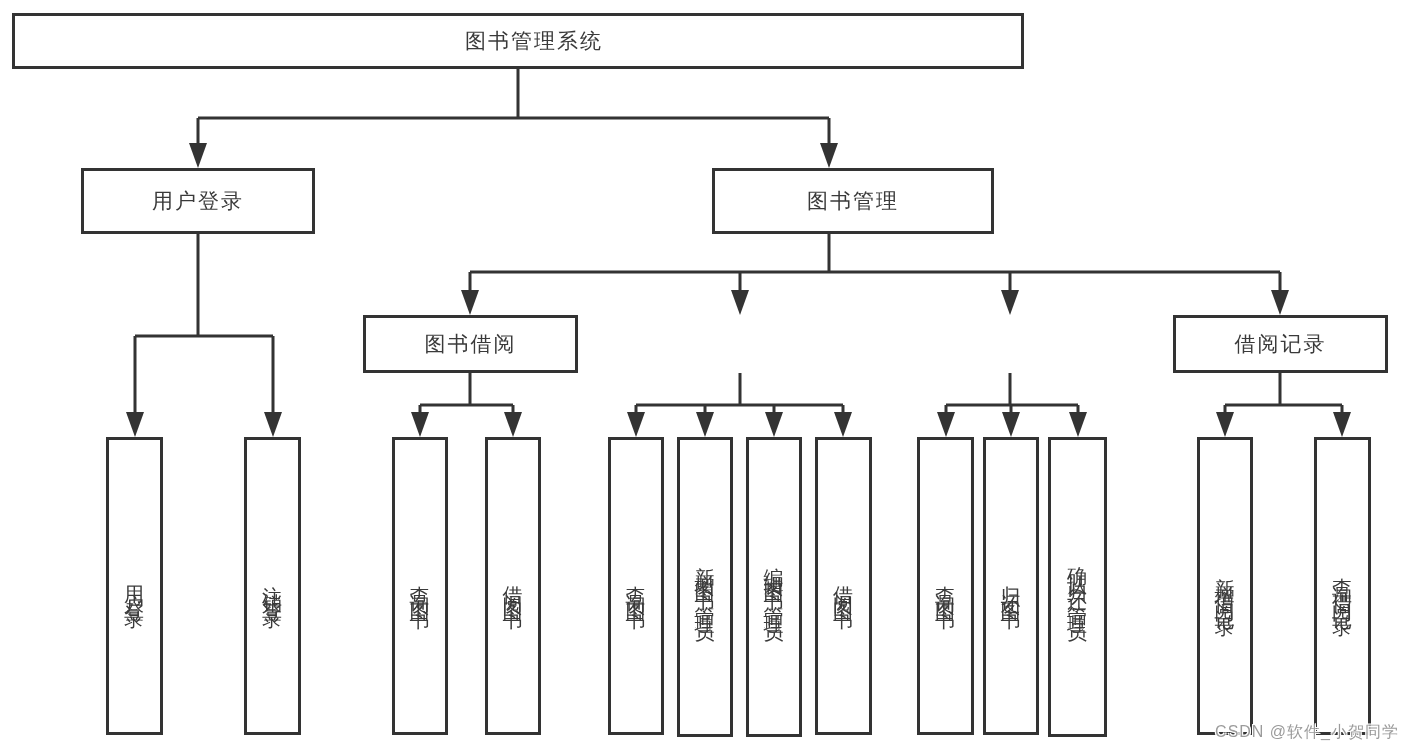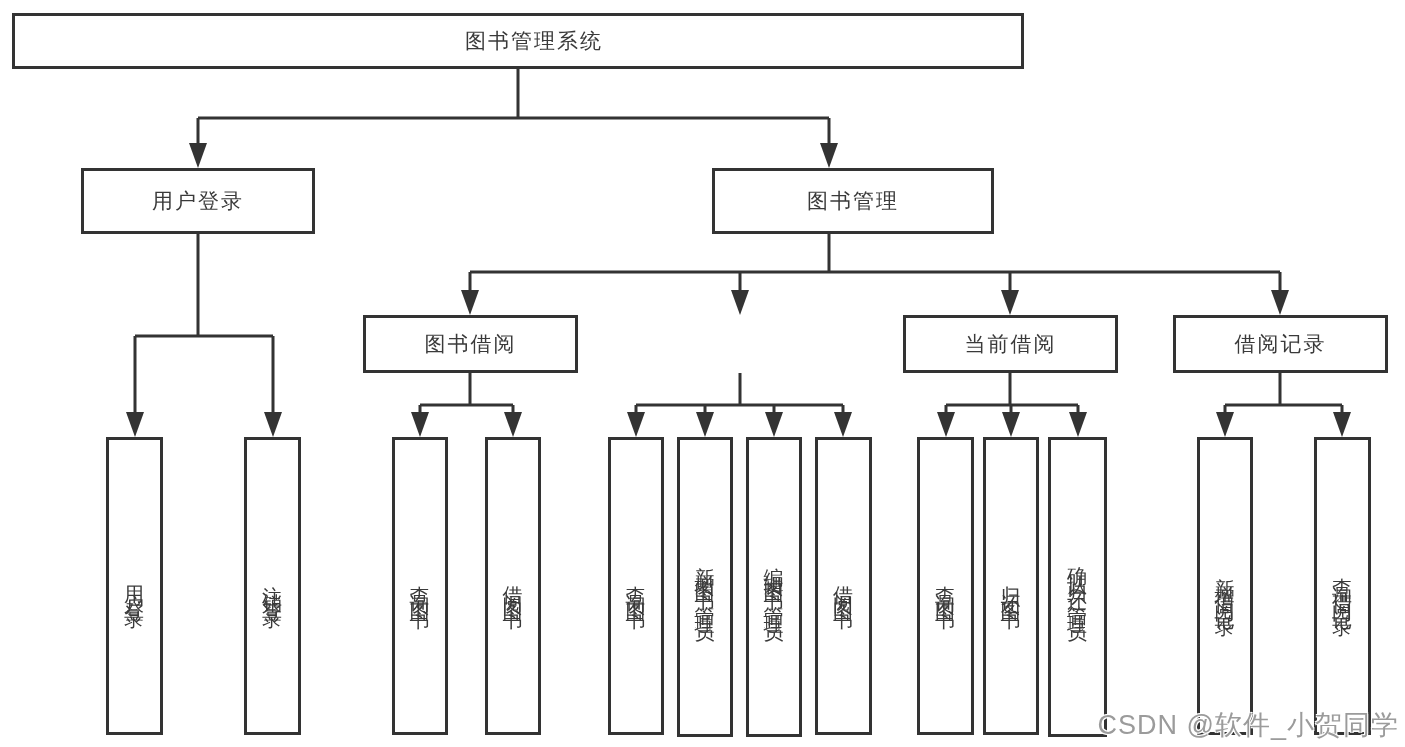--- a/index.html
+++ b/index.html
@@ -47,21 +47,21 @@
     text-orientation: mixed;
     font-size: 20px;
     letter-spacing: 8px;
     line-height: 1;
     white-space: nowrap;
   }
   .watermark {
     position: absolute;
     right: 6px;
     bottom: 4px;
-    font-size: 27px;
+    font-size: 16px;
     letter-spacing: 1px;
     color: var(--c-watermark, #9b9b9b);
     z-index: 5;
     text-shadow: 1px 1px 0 #ffffff, -1px -1px 0 #ffffff, 1px -1px 0 #ffffff, -1px 1px 0 #ffffff;
     margin-left: 44px;
   }
 </style>
 </head>
 <body>
 
@@ -114,23 +114,20 @@
   <div class="node vbox" style="left:106px; top:437px; width:57px; height:298px;">
     <span class="label">用户登录</span>
   </div>
   <div class="node vbox" style="left:244px; top:437px; width:57px; height:298px;">
     <span class="label">注销登录</span>
   </div>
 
   <div class="node hbox" style="left:363px; top:315px; width:215px; height:58px;">
     <span class="label">图书借阅</span>
   </div>
-  <div class="node hbox" style="left:903px; top:315px; width:215px; height:58px;">
-    <span class="label">当前借阅</span>
-  </div>
   <div class="node hbox" style="left:1173px; top:315px; width:215px; height:58px;">
     <span class="label">借阅记录</span>
   </div>
 
   <div class="node vbox" style="left:392px; top:437px; width:56px; height:298px;">
     <span class="label">查询图书</span>
   </div>
   <div class="node vbox" style="left:485px; top:437px; width:56px; height:298px;">
     <span class="label">借阅图书</span>
   </div>

